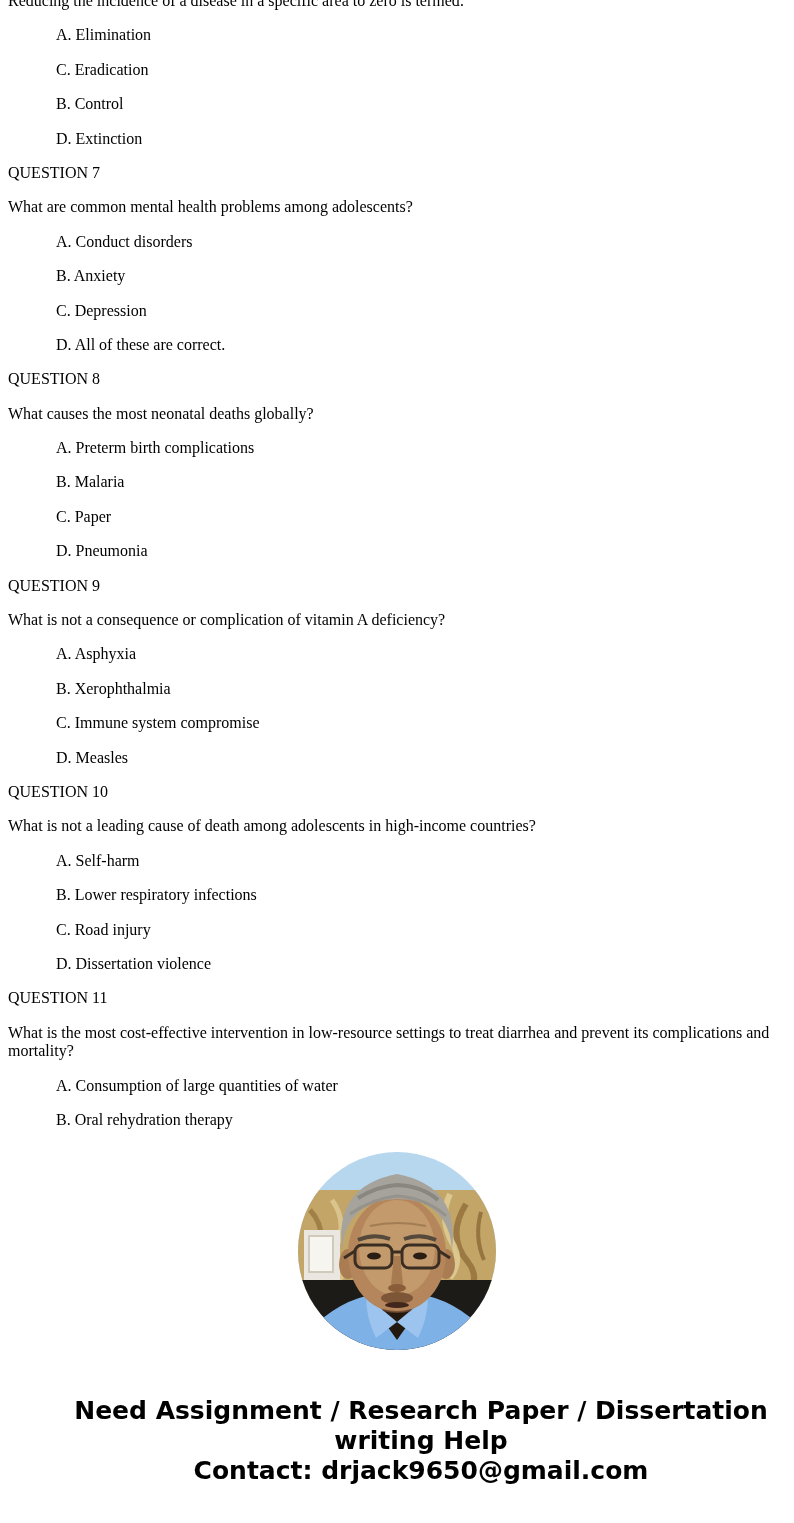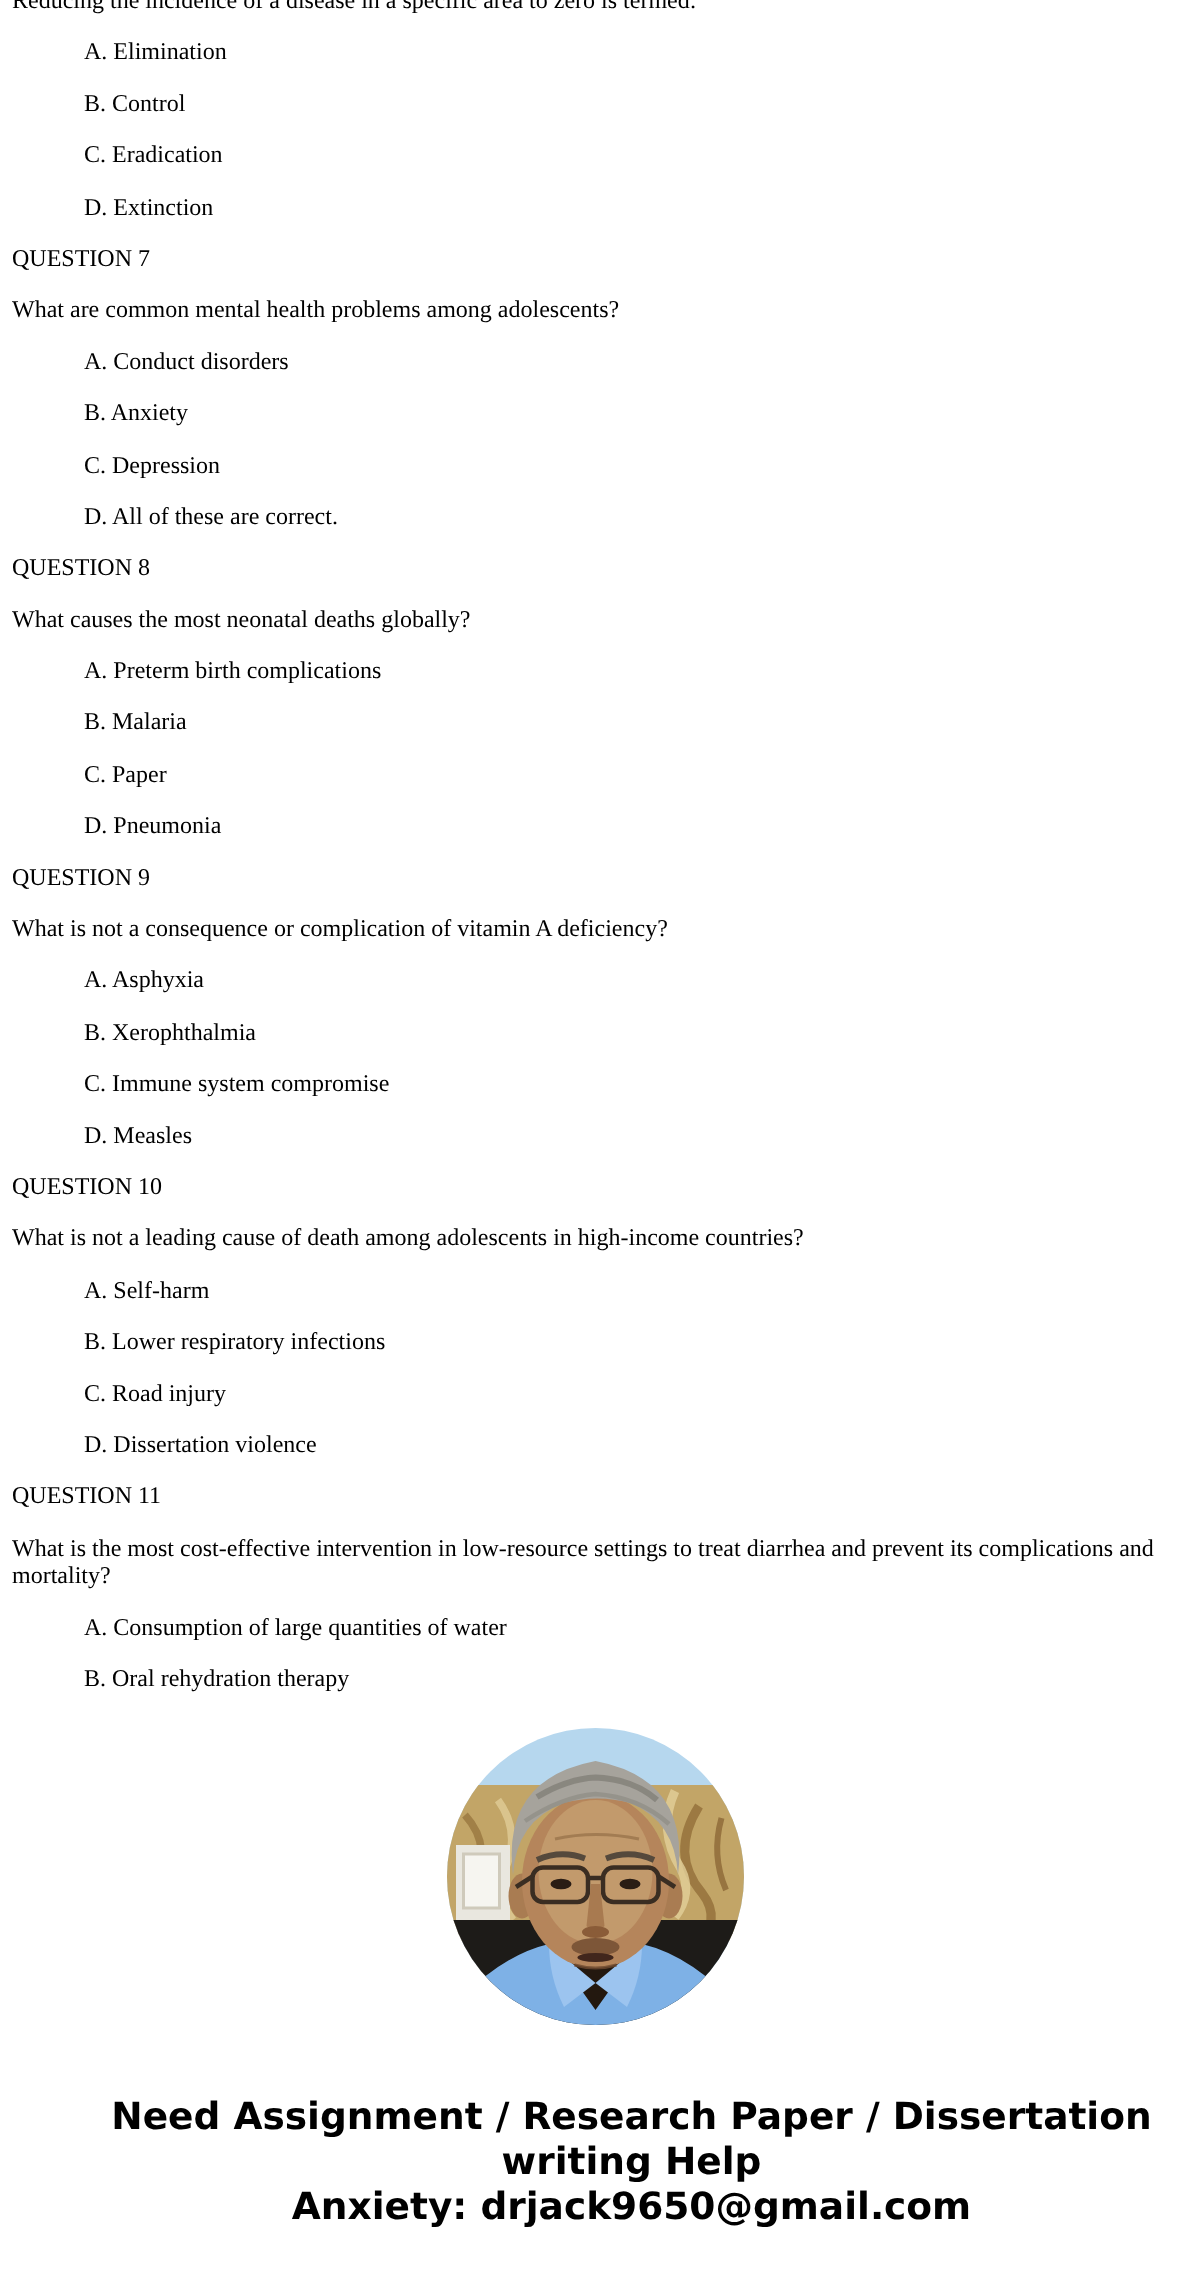--- a/index.html
+++ b/index.html
@@ -49,22 +49,22 @@
     padding-left: 48px;
   }
 </style>
 </head>
 <body>
 
 <div class="doc">
 
   <p class="first">Reducing the incidence of a disease in a specific area to zero is termed:</p>
   <p class="opt">A. Elimination</p>
+  <p class="opt">C. Eradication</p>
   <p class="opt">B. Control</p>
-  <p class="opt">C. Eradication</p>
   <p class="opt">D. Extinction</p>
 
   <p>QUESTION 7</p>
   <p>What are common mental health problems among adolescents?</p>
   <p class="opt">A. Conduct disorders</p>
   <p class="opt">B. Anxiety</p>
   <p class="opt">C. Depression</p>
   <p class="opt">D. All of these are correct.</p>
 
   <p>QUESTION 8</p>
@@ -151,14 +151,14 @@
     <ellipse cx="99" cy="146" rx="16" ry="6" fill="#7d5638"></ellipse>
 
     <ellipse cx="99" cy="153" rx="12" ry="3" fill="#41261c"></ellipse>
     <path d="M85,158 Q99,162 113,158" stroke="#6e4a30" fill="none" stroke-width="2" opacity="0.8"></path>
   </svg>
 </div>
 
 <div class="footer">
   <div>Need Assignment / Research Paper / Dissertation</div>
   <div>writing Help</div>
-  <div>Anxiety: drjack9650@gmail.com</div>
+  <div>Contact: drjack9650@gmail.com</div>
 </div>
 
 </body></html>

